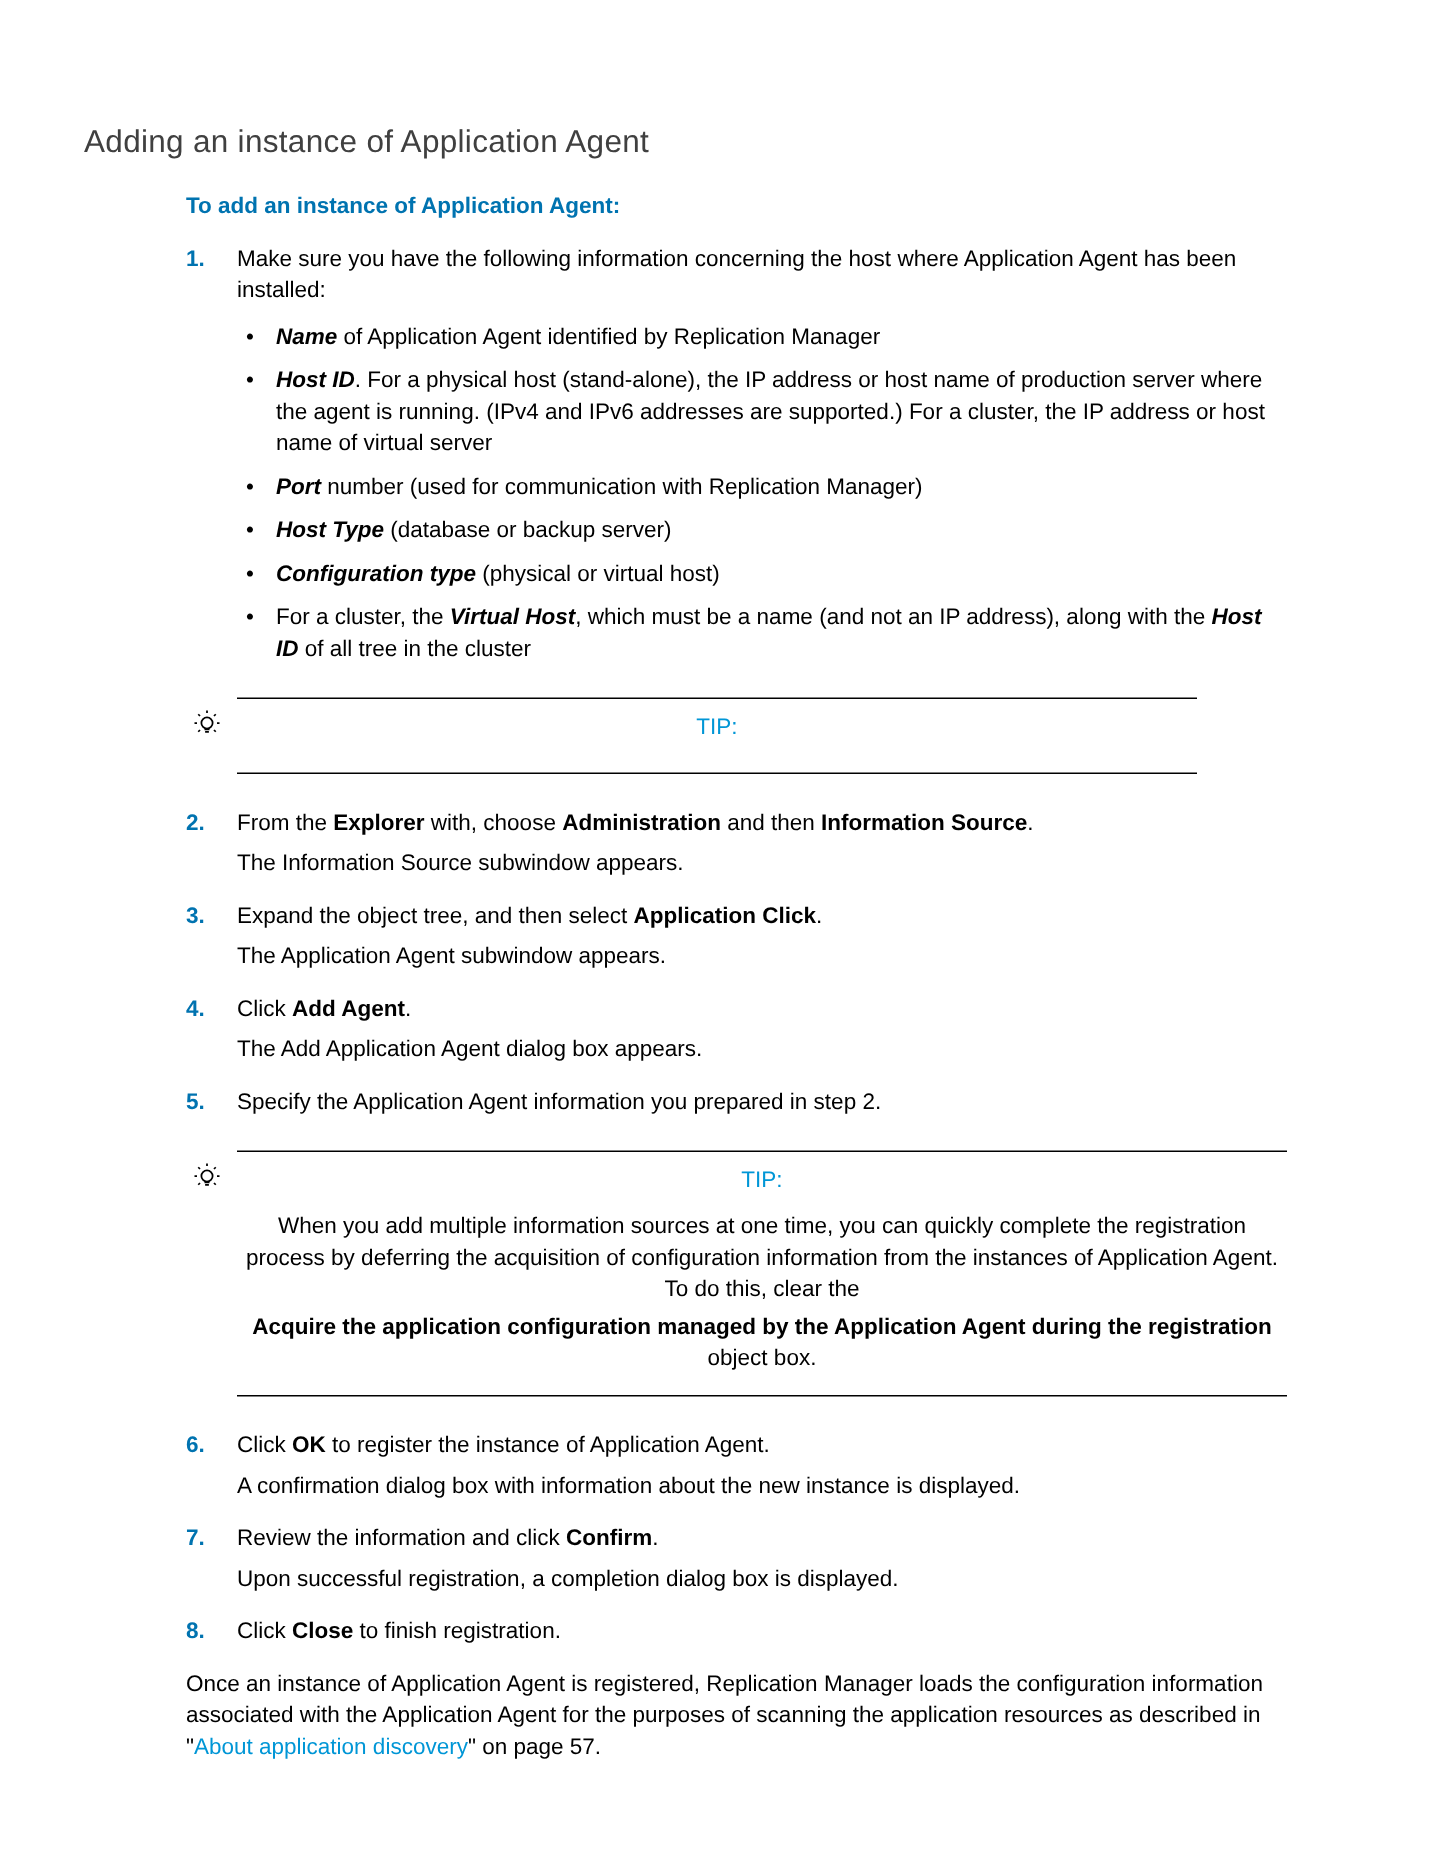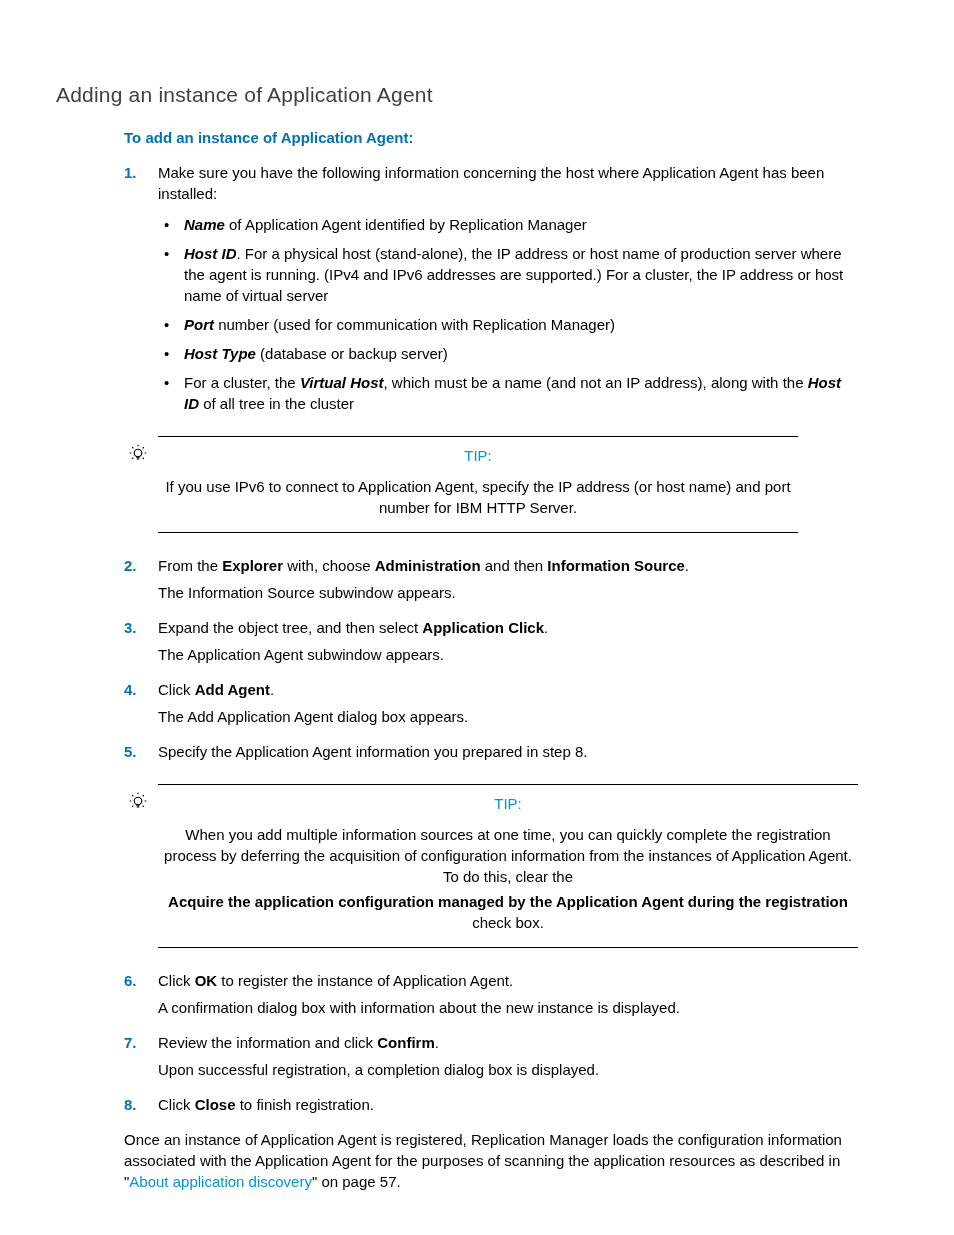--- a/index.html
+++ b/index.html
@@ -67,37 +67,37 @@
 
   <ol class="steps">
     <li>
       <span class="num">1.</span>
       <span>Make sure you have the following information concerning the host where Application Agent has been installed:</span>
       <ul class="bullets">
         <li><em>Name</em><span> of Application Agent identified by Replication Manager</span></li>
         <li><em>Host ID</em><span>. For a physical host (stand-alone), the IP address or host name of production server where the agent is running. (IPv4 and IPv6 addresses are supported.) For a cluster, the IP address or host name of virtual server</span></li>
         <li><em>Port</em><span> number (used for communication with Replication Manager)</span></li>
         <li><em>Host Type</em><span> (database or backup server)</span></li>
+        <li><em>Configuration type</em><span> (physical or virtual host)</span></li>
         <li>
           <span>For a cluster, the </span><em>Virtual Host</em><span>, which must be a name (and not an IP address), along with the </span><em>Host ID</em><span> of all tree in the cluster</span>
         </li>
       </ul>
     </li>
   </ol>
 
   <div class="tipblock" style="margin-left:0; margin-right:60px;">
     <div class="rule"></div>
     <div class="tipbody">
       <svg class="tipicon" viewBox="0 0 24 24" fill="none" stroke="#000" stroke-width="1.4">
         <circle cx="12" cy="12" r="4.5"></circle>
           <path d="M10 17h4M10.5 19h3"></path>
         <path d="M12 2v2M12 0M4 12H2M22 12h-2M5 5l1.4 1.4M19 5l-1.4 1.4M5 19l1.4-1.4M19 19l-1.4-1.4"></path>
       </svg>
       <span class="tiplabel">TIP:</span>
-      <p>If you use IPv6 to connect to Application Agent, specify the IP address (or host name) and port number for IBM HTTP Server.</p>
     </div>
     <div class="rule-bottom"></div>
   </div>
 
   <ol class="steps">
     <li>
       <span class="num">2.</span>
       <span>From the </span><b>Explorer</b><span> with, choose </span><b>Administration</b><span> and then </span><b>Information Source</b><span>.</span>
       <p>The Information Source subwindow appears.</p>
     </li>
@@ -106,35 +106,35 @@
       <span>Expand the object tree, and then select </span><b>Application Click</b><span>.</span>
       <p>The Application Agent subwindow appears.</p>
     </li>
     <li>
       <span class="num">4.</span>
       <span>Click </span><b>Add Agent</b><span>.</span>
       <p>The Add Application Agent dialog box appears.</p>
     </li>
     <li>
       <span class="num">5.</span>
-      <span>Specify the Application Agent information you prepared in step 8.</span>
+      <span>Specify the Application Agent information you prepared in step 2.</span>
     </li>
   </ol>
 
   <div class="tipblock wide">
     <div class="rule" style="margin-left:34px;"></div>
     <div class="tipbody">
       <svg class="tipicon" viewBox="0 0 24 24" fill="none" stroke="#000" stroke-width="1.4">
         <circle cx="12" cy="12" r="4.5"></circle>
           <path d="M10 17h4M10.5 19h3"></path>
         <path d="M12 2v2M4 12H2M22 12h-2M5 5l1.4 1.4M19 5l-1.4 1.4M5 19l1.4-1.4M19 19l-1.4-1.4"></path>
       </svg>
       <span class="tiplabel">TIP:</span>
       <p>When you add multiple information sources at one time, you can quickly complete the registration process by deferring the acquisition of configuration information from the instances of Application Agent. To do this, clear the</p>
-      <p><b>Acquire the application configuration managed by the Application Agent during the registration</b><br><span>check box.</span></p>
+      <p><b>Acquire the application configuration managed by the Application Agent during the registration</b><br><span>object box.</span></p>
     </div>
     <div class="rule-bottom" style="margin-left:34px;"></div>
   </div>
 
   <ol class="steps">
     <li>
       <span class="num">6.</span>
       <span>Click </span><b>OK</b><span> to register the instance of Application Agent.</span>
       <p>A confirmation dialog box with information about the new instance is displayed.</p>
     </li>

